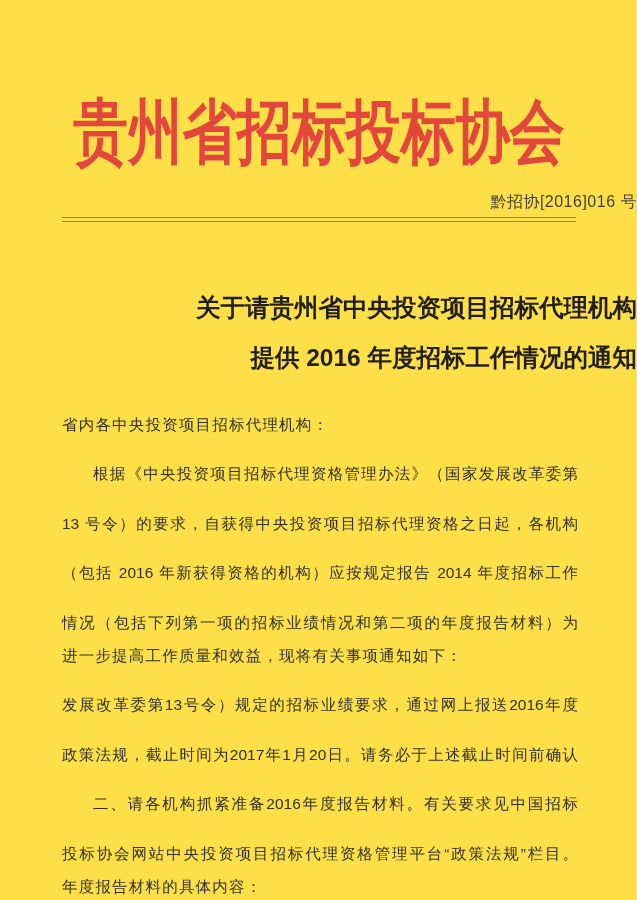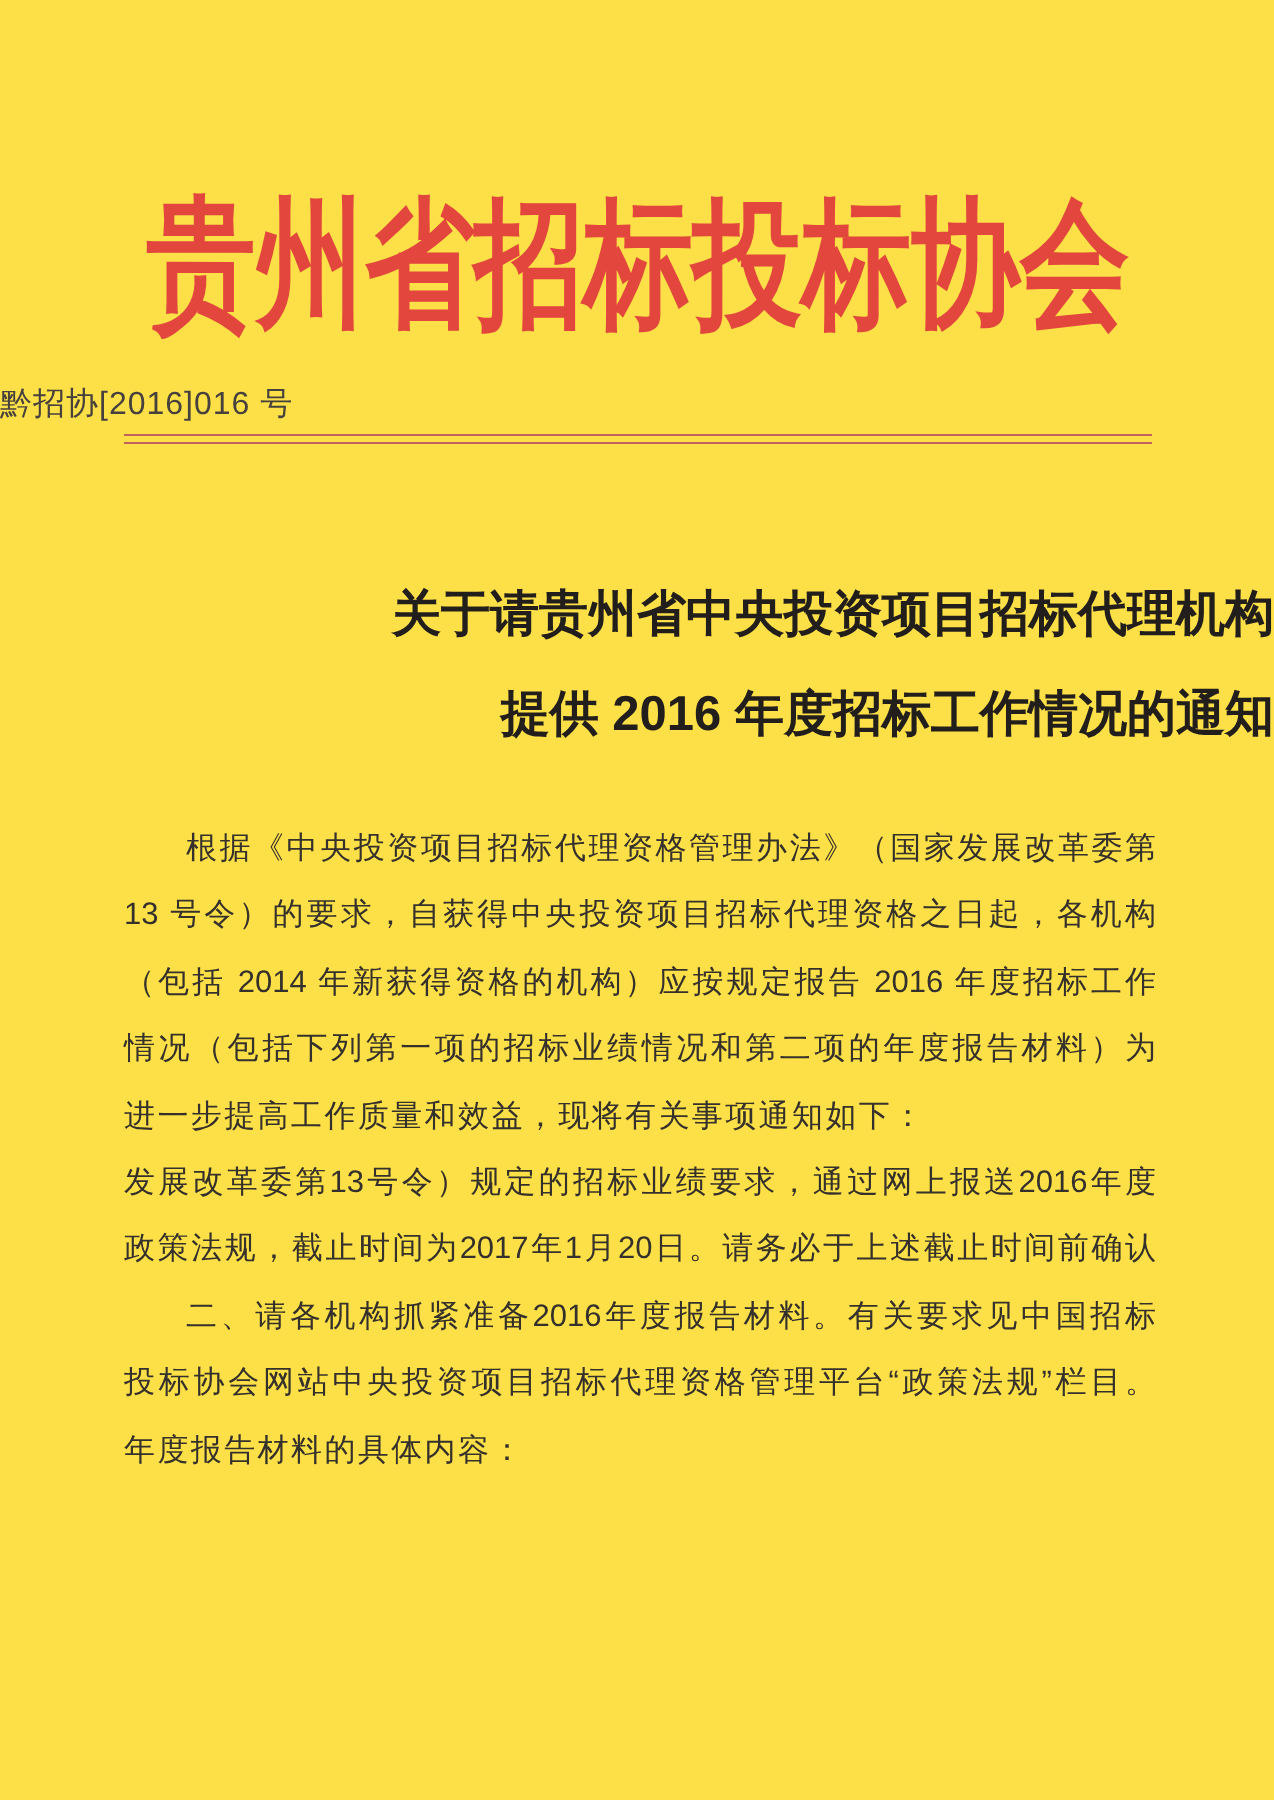--- a/index.html
+++ b/index.html
@@ -21,21 +21,21 @@
     color: var(--header_red, #e2463c);
     white-space: nowrap;
   }
   .org-name .squeeze {
     display: inline-block;
     transform: scaleX(0.78);
   }
   .doc-number {
     position: absolute;
     top: 192px; left: 0; width: 637px;
-    text-align: left;
+    text-align: right;
     font-size: 16px;
     letter-spacing: 0.5px;
     color: var(--doc_number_text, #46413d);
   }
   .divider {
     position: absolute;
     top: 217px; left: 62px; width: 514px;
     height: 5px;
     box-sizing: border-box;
     border-top: 1.5px solid var(--divider_red, #c2625e);
@@ -55,20 +55,21 @@
     top: 408px; left: 62px; width: 516px;
     font-size: 15.5px;
     line-height: 33.4px;
     color: var(--body_text, #34302b);
   }
   .line { letter-spacing: 1.2px; }
   .line.stretch {
     letter-spacing: 0;
     text-align: justify;
     text-align-last: justify;
+    margin-top: 16px;
   }
   .line.indent { text-indent: 31px; }
 </style>
 </head>
 <body>
 
 <div class="page">
 
   <div class="org-name">
     <span class="squeeze">贵州省招标投标协会</span>
@@ -77,23 +78,24 @@
   <div class="doc-number">黔招协[2016]016 号</div>
 
   <div class="divider"></div>
 
   <div class="notice-title">
     <div>关于请贵州省中央投资项目招标代理机构</div>
     <div>提供 2016 年度招标工作情况的通知</div>
   </div>
 
   <div class="doc-body">
+    <div class="line">省内各中央投资项目招标代理机构：</div>
     <div class="line stretch indent">根据《中央投资项目招标代理资格管理办法》（国家发展改革委第</div>
     <div class="line stretch">13 号令）的要求，自获得中央投资项目招标代理资格之日起，各机构</div>
-    <div class="line stretch">（包括 2014 年新获得资格的机构）应按规定报告 2016 年度招标工作</div>
+    <div class="line stretch">（包括 2016 年新获得资格的机构）应按规定报告 2014 年度招标工作</div>
     <div class="line stretch">情况（包括下列第一项的招标业绩情况和第二项的年度报告材料）为</div>
     <div class="line">进一步提高工作质量和效益，现将有关事项通知如下：</div>
     <div class="line stretch">发展改革委第13号令）规定的招标业绩要求，通过网上报送2016年度</div>
     <div class="line stretch">政策法规，截止时间为2017年1月20日。请务必于上述截止时间前确认</div>
     <div class="line stretch indent">二、请各机构抓紧准备2016年度报告材料。有关要求见中国招标</div>
     <div class="line stretch">投标协会网站中央投资项目招标代理资格管理平台“政策法规”栏目。</div>
     <div class="line">年度报告材料的具体内容：</div>
   </div>
 
 </div>

